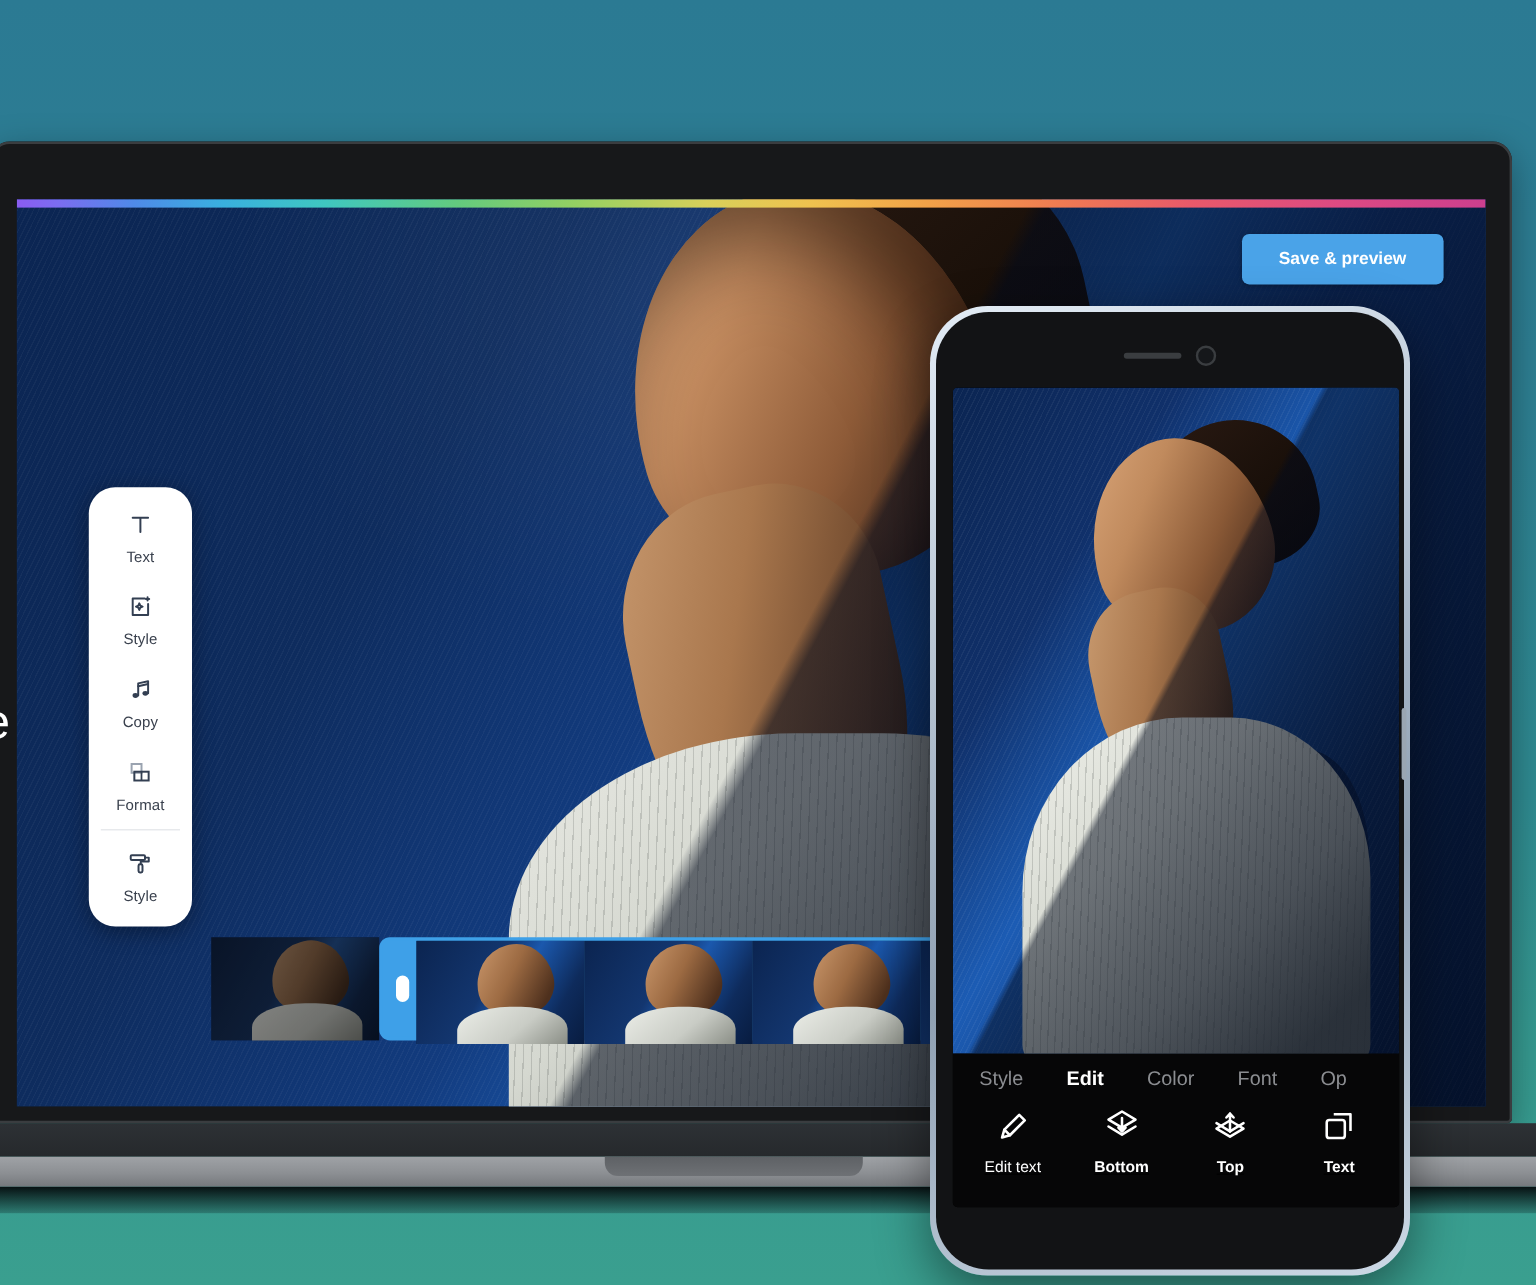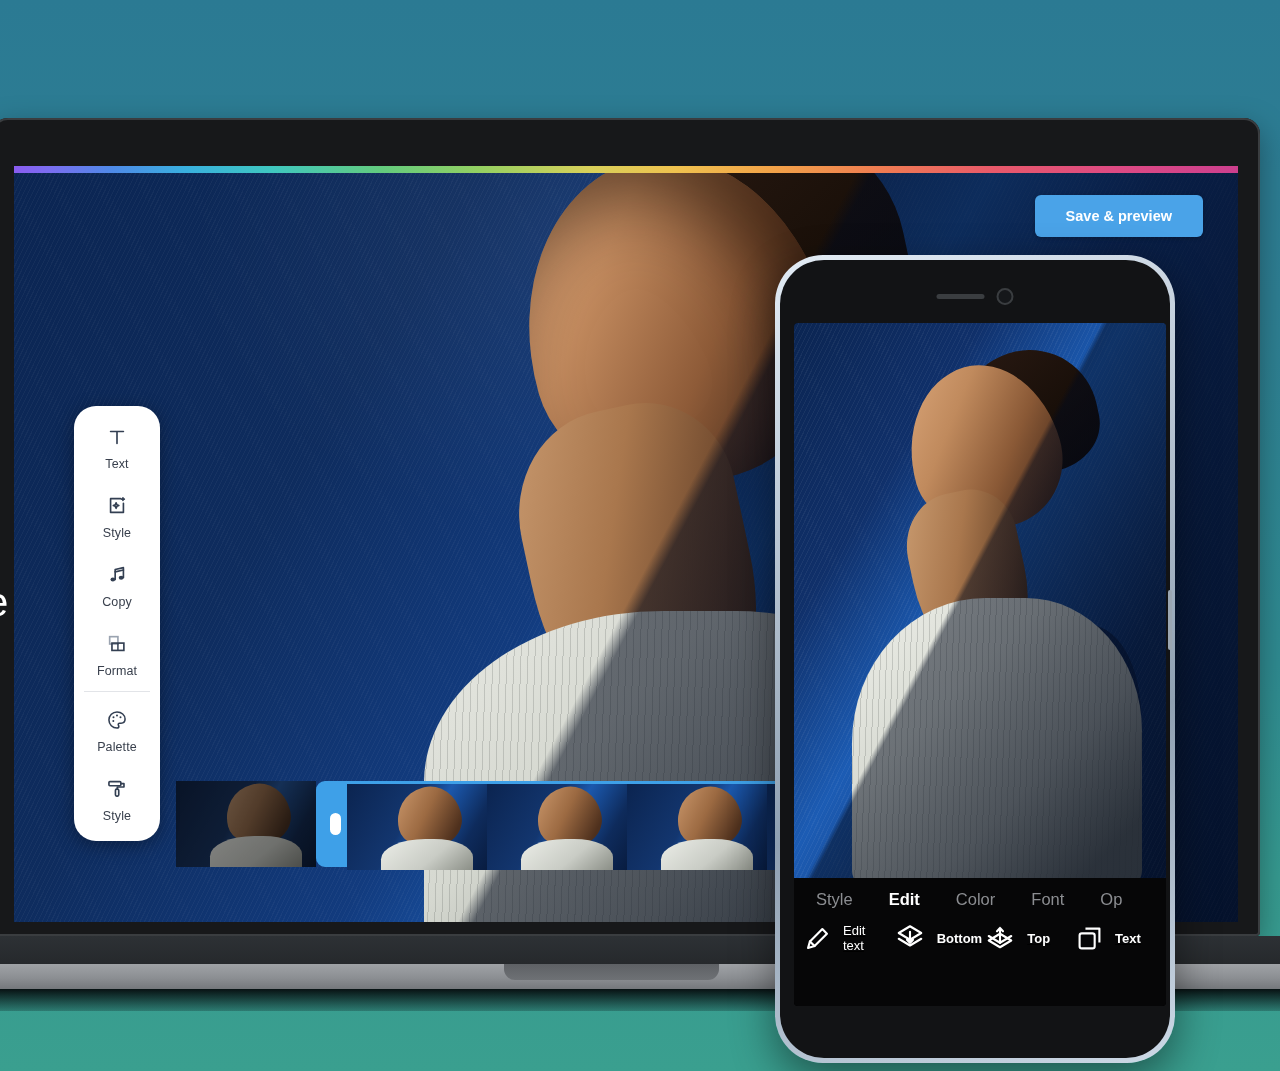--- a/index.html
+++ b/index.html
@@ -351,21 +351,21 @@
     margin-right: 36px;
     cursor: pointer;
   }
   .tab.active { color: #fff; font-weight: bold; }
   .actions-row {
     display: flex;
     padding: 14px 10px 0 10px;
     justify-content: space-between;
   }
   .action {
-    display: flex; 
+    display: flex; flex-direction: column;
     align-items: center; gap: 12px;
     width: 80px;
     cursor: pointer;
     text-decoration: underline;
   }
   .action .aicon {
     height: 30px;
     display: flex; align-items: center; justify-content: center;
     color: #fff;
   }
@@ -452,32 +452,20 @@
                 <rect x="4" y="4" width="9" height="8" stroke="#9aa3b0" stroke-width="1.8"></rect>
                 <rect x="6.5" y="11" width="13" height="8" stroke="#333f52" stroke-width="1.8"></rect>
                 <path d="M13 11v8" stroke="#333f52" stroke-width="1.6"></path>
               </svg>
             </span>
             <span class="tlabel">Format</span>
           </div>
 
           <div class="tool-divider"></div>
 
-          <div class="tool">
-            <span class="ticon">
-              <svg width="22" height="22" viewBox="0 0 24 24" fill="none" stroke="#333f52" stroke-width="1.7" stroke-linejoin="round">
-                <path d="M12 3.2a8.8 8.8 0 1 0 0 17.6c1.4 0 2-.8 2-1.7 0-.9-.7-1.4-.7-2.2 0-.8.6-1.4 1.5-1.4h1.6c2.5 0 4.4-1.9 4.4-4.5C20.8 6.6 16.9 3.2 12 3.2z"></path>
-                <circle cx="8.2" cy="9" r="1.1" fill="#333f52" stroke="none"></circle>
-                <circle cx="12" cy="7.2" r="1.1" fill="#333f52" stroke="none"></circle>
-                <circle cx="15.8" cy="9" r="1.1" fill="#333f52" stroke="none"></circle>
-                <circle cx="8" cy="13.2" r="1.1" fill="#333f52" stroke="none"></circle>
-              </svg>
-            </span>
-            <span class="tlabel">Palette</span>
-          </div>
 
           <div class="tool">
             <span class="ticon">
               <svg width="22" height="22" viewBox="0 0 24 24" fill="none" stroke="#333f52" stroke-width="1.8" stroke-linejoin="round">
                 <rect x="3.2" y="4" width="13" height="4.4" rx="1"></rect>
                 <path d="M16.2 6.2h3.4v3.6h-7.3v2.4"></path>
                 <rect x="10.3" y="12.2" width="3.6" height="7.5" rx="1.3"></rect>
               </svg>
             </span>
             <span class="tlabel">Style</span>

